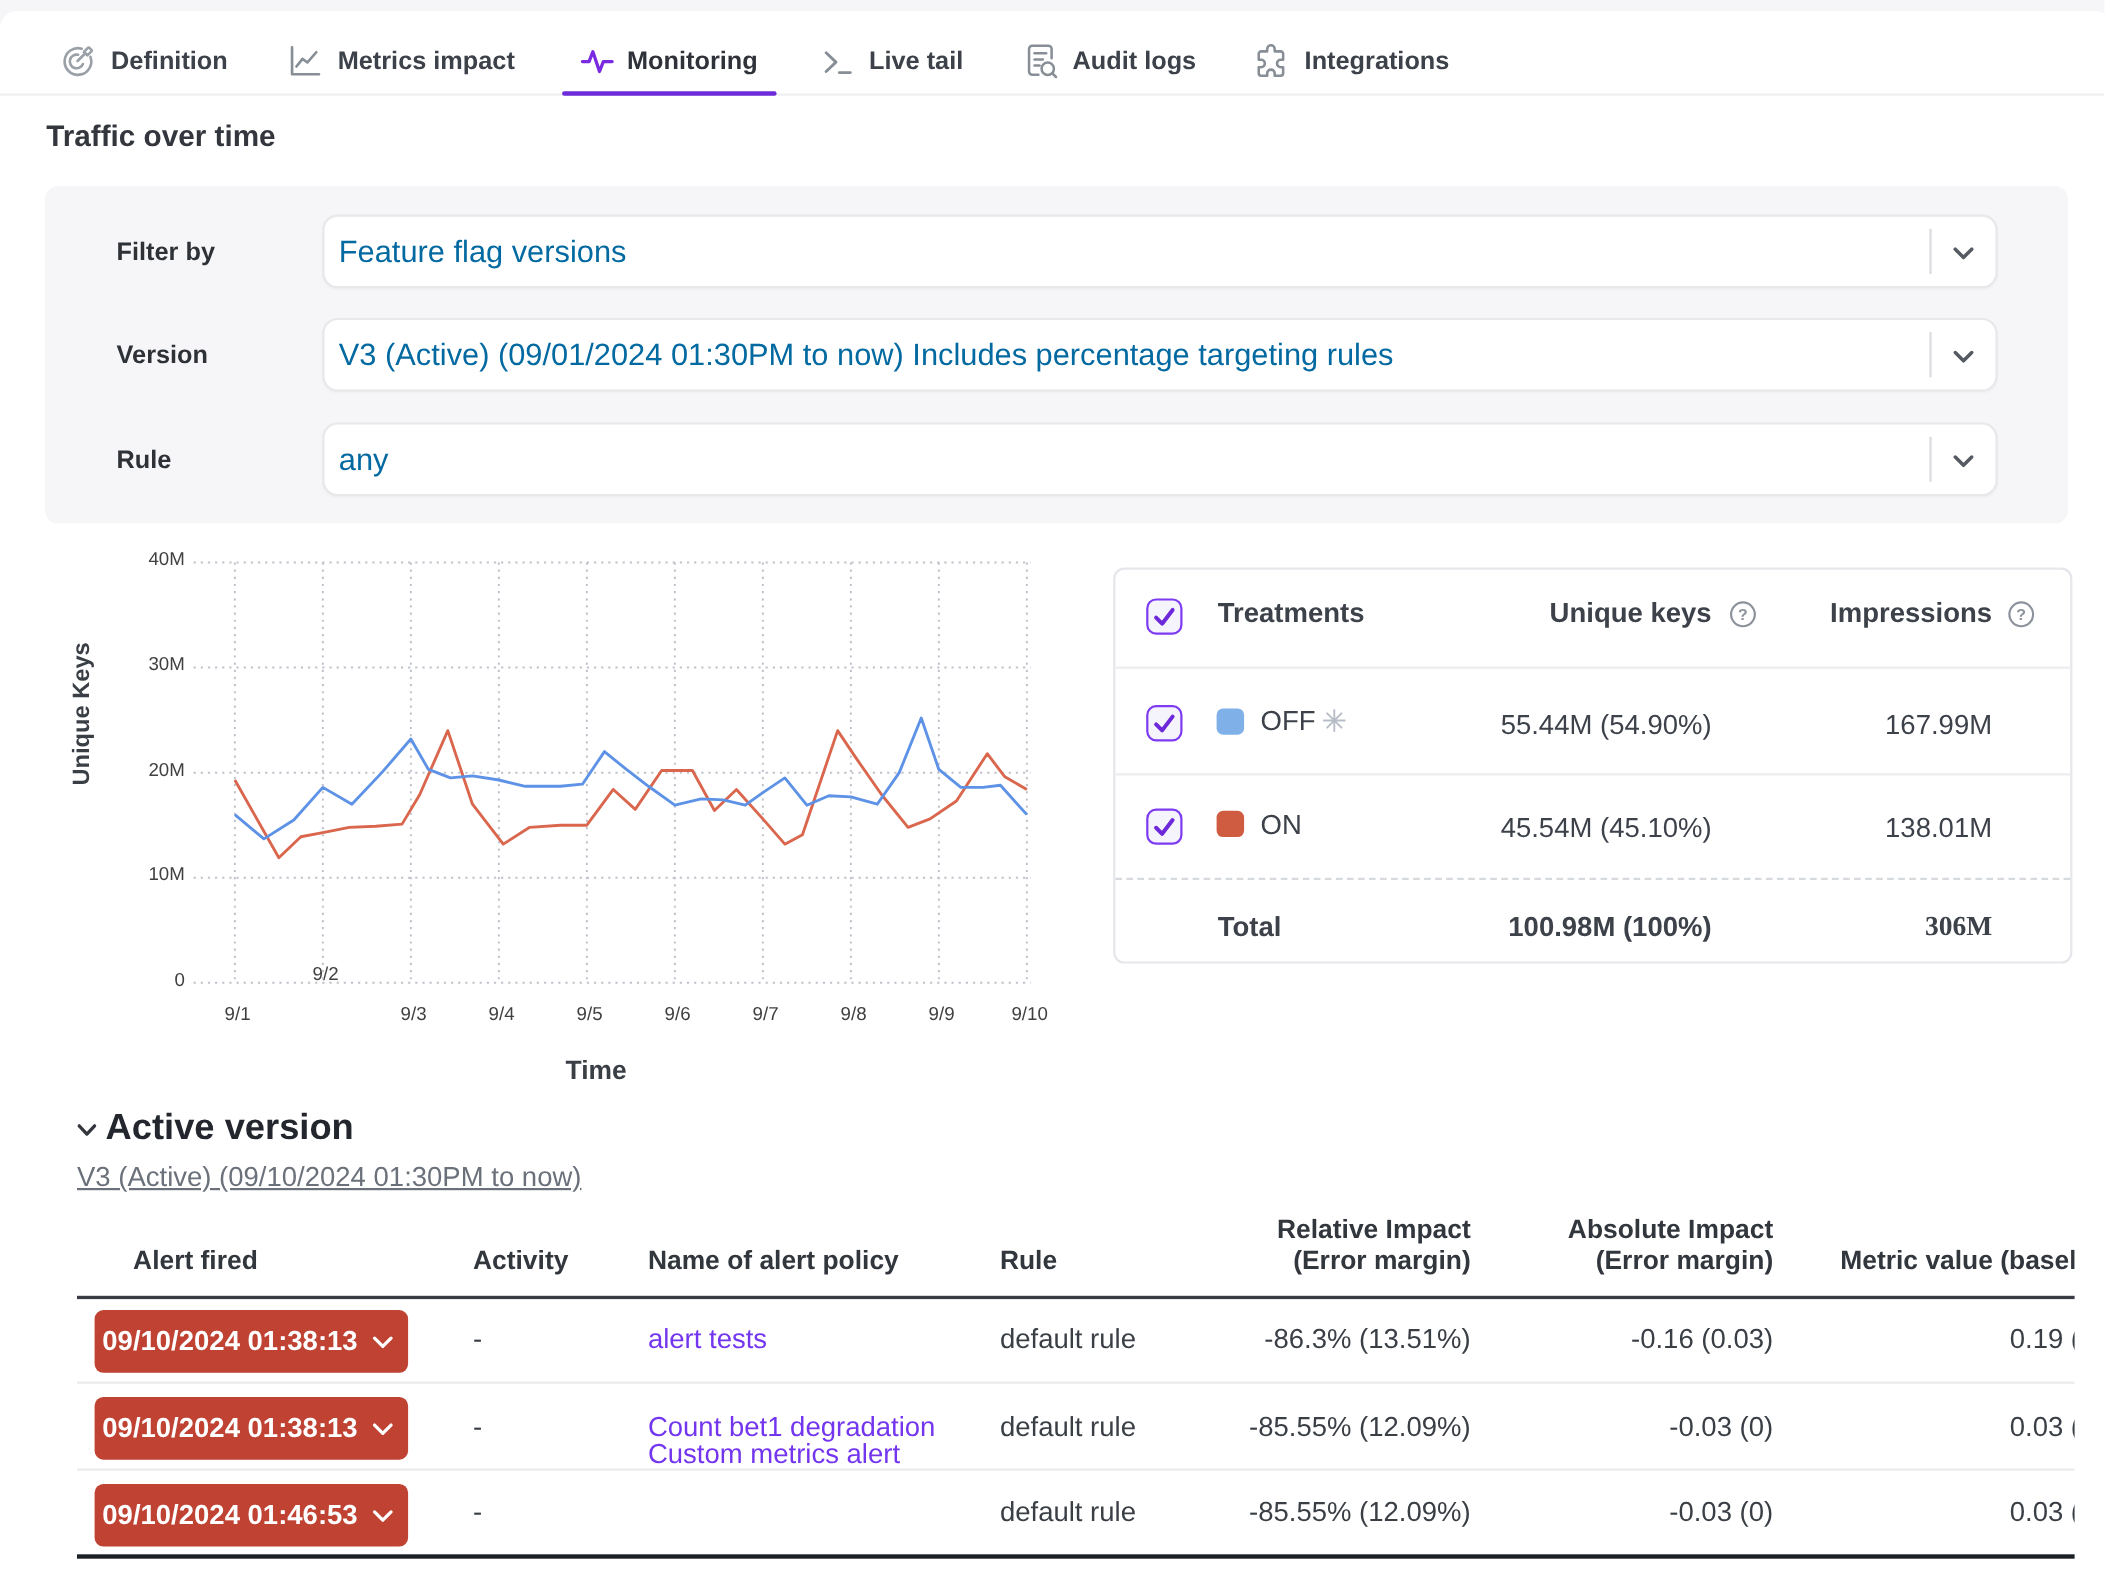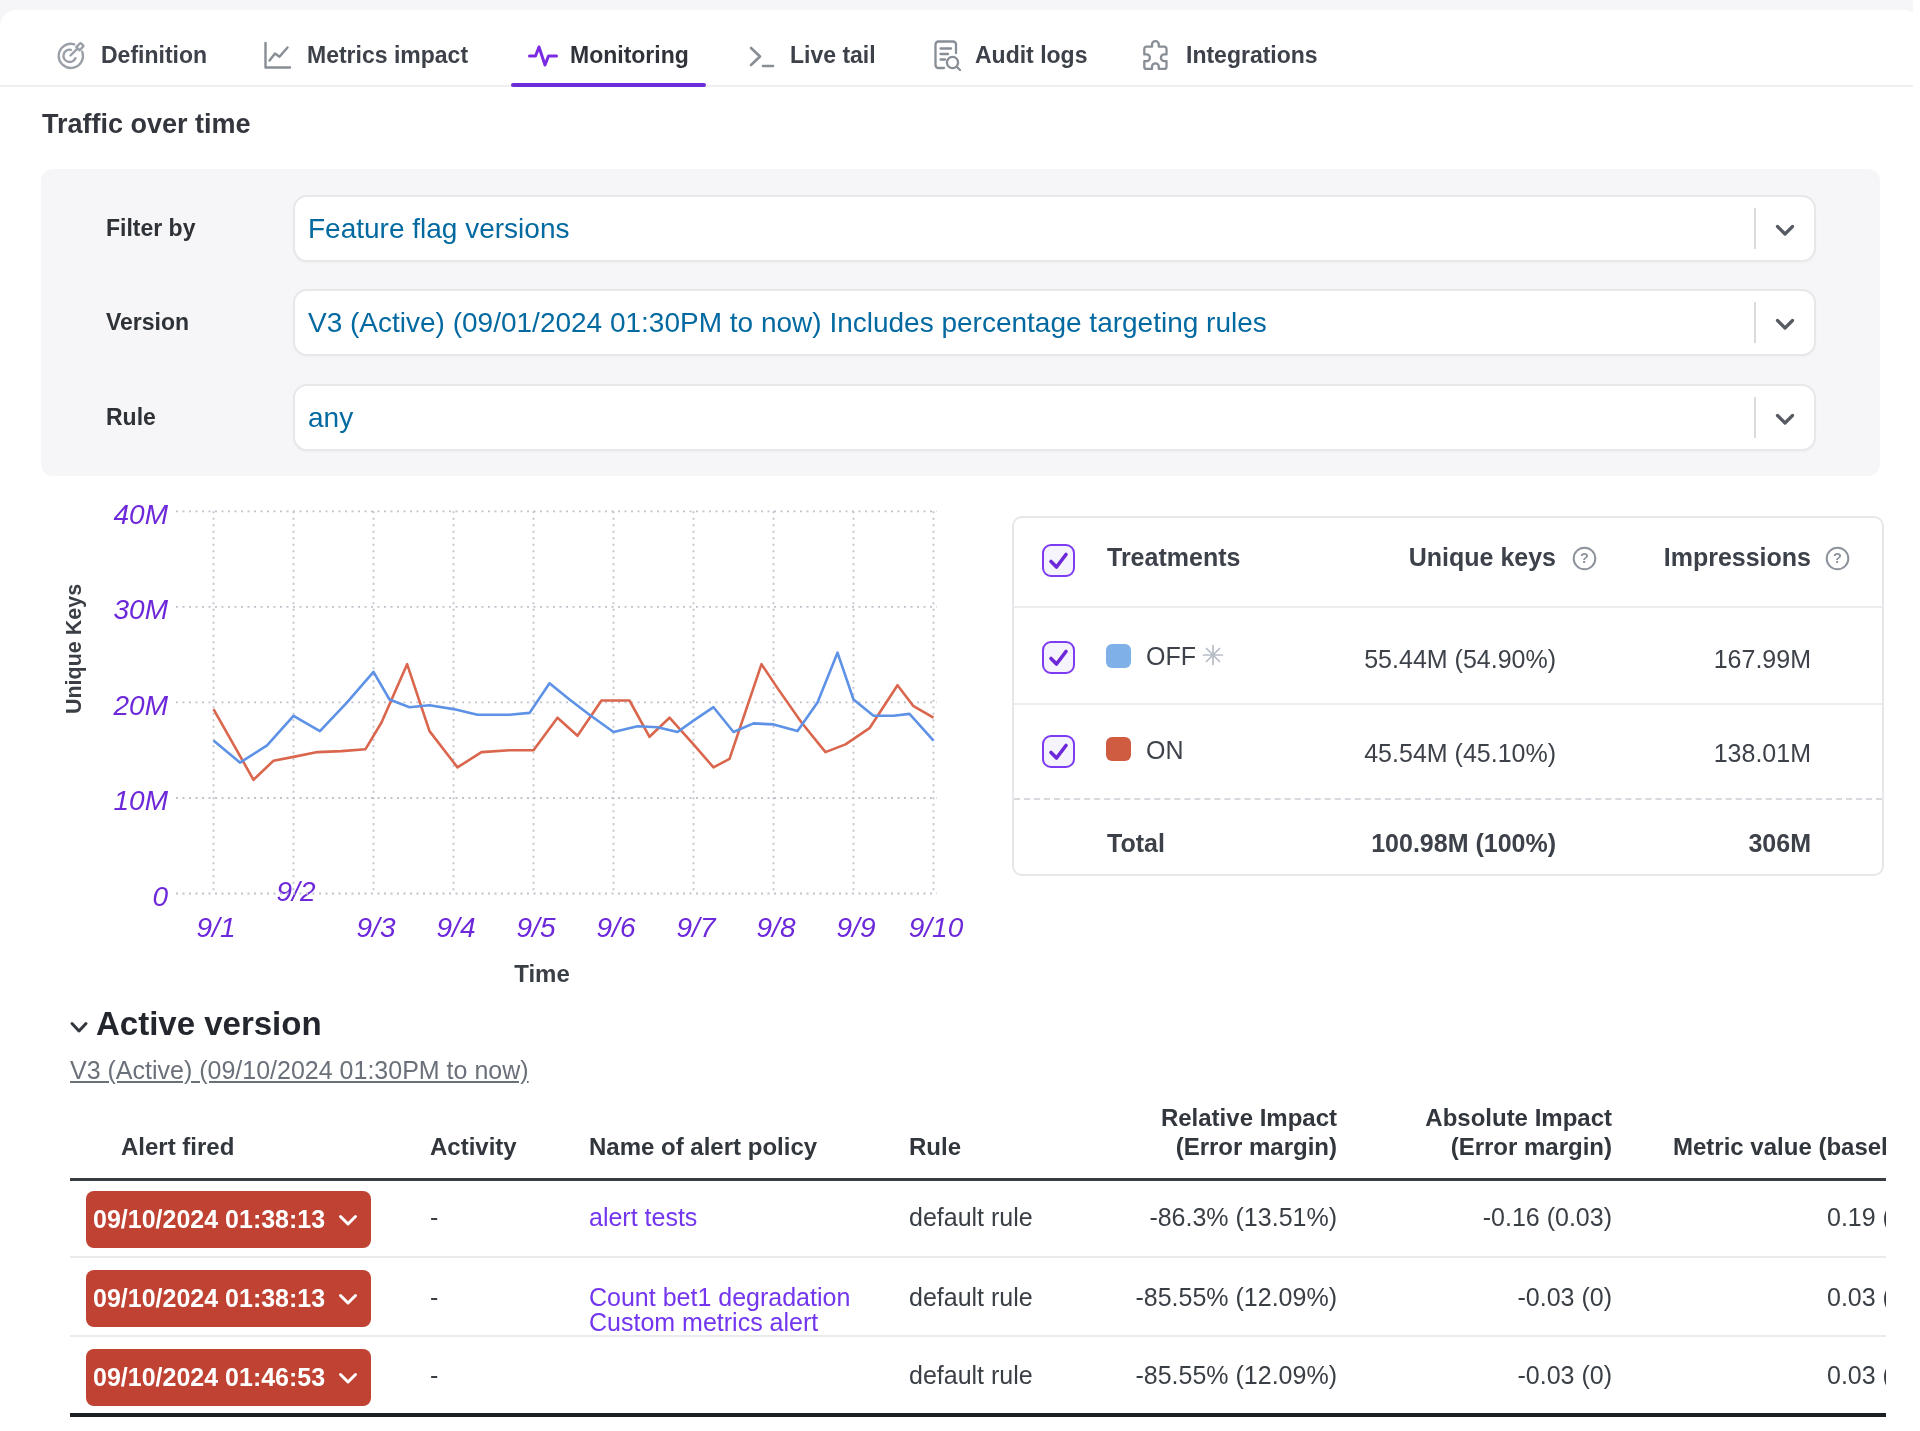--- a/index.html
+++ b/index.html
@@ -6,21 +6,21 @@
   html,body { width:1920px; height:1431px; overflow:hidden; }
   body { font-family:"Liberation Sans", sans-serif; background:#f6f6f8; }
   .abs { position:absolute; }
   #page { position:relative; width:1920px; height:1431px; }
   #card { position:absolute; left:0; top:10px; width:1920px; height:1421px; background:#ffffff; border-radius:16px 16px 0 0; }
   .tablabel { font-size:23px; font-weight:700; color:#3d424a; white-space:nowrap; }
   .cy { display:flex; align-items:center; }
   .selbox { position:absolute; left:293px; width:1523px; height:67px; background:#fff; border:2px solid #e7e8ea; border-radius:14px; box-shadow:0 1px 2px rgba(30,30,40,0.03); }
   .seltext { position:absolute; left:308px; font-size:28px; color:#0369a1; white-space:nowrap; }
   .lbl { position:absolute; left:106px; font-size:23px; font-weight:700; color:#2e3237; }
-  .tick { position:absolute; font-size:28px; color:#6d28d9;font-style:italic; }
+  .tick { position:absolute; font-size:17px; color:#404040; }
   .rgt { text-align:right; }
   .val { font-size:25px; color:#3d424a; white-space:nowrap; }
   .bold { font-weight:700; }
   .hdrcell { position:absolute; font-size:24px; font-weight:700; color:#32363d; white-space:nowrap; }
   .rowtxt { position:absolute; font-size:25px; color:#3a3f46; white-space:nowrap; }
   .link { color:#7336ee; }
   .badge { position:absolute; left:86px; width:285px; height:57px; background:#bf4233; border-radius:8px; color:#fff; font-size:25px; font-weight:700; display:flex; align-items:center; padding-left:7px; white-space:nowrap; }
 </style>
 </head>
 <body>
@@ -176,21 +176,21 @@
   <div class="abs val rgt" style="left:1256px; top:645px; width:300px;">55.44M (54.90%)</div>
   <div class="abs val rgt" style="left:1611px; top:645px; width:200px;">167.99M</div>
 
   <div class="abs" style="left:1106px; top:737px; width:25px; height:24px; border-radius:6px; background:#cf5c41;"></div>
   <div class="abs val" style="left:1146px; top:736px;">ON</div>
   <div class="abs val rgt" style="left:1256px; top:739px; width:300px;">45.54M (45.10%)</div>
   <div class="abs val rgt" style="left:1611px; top:739px; width:200px;">138.01M</div>
 
   <div class="abs val bold" style="left:1107px; top:829px;">Total</div>
   <div class="abs val bold rgt" style="left:1256px; top:829px; width:300px;">100.98M (100%)</div>
-  <div class="abs val bold rgt" style="left:1611px; top:829px; width:200px;">306M</div>
+  <div class="abs val bold rgt" style="left:1611px; top:829px; width:200px;font-family:Liberation Serif, serif;">306M</div>
 
   <svg class="abs" style="left:66px; top:1014px;" width="26" height="26" viewBox="0 0 26 26" fill="none" stroke="#33373d" stroke-width="3" stroke-linecap="round" stroke-linejoin="round">
       <path d="M6 9.5 L13 17 L20 9.5"></path>
     </svg>
   <div class="abs" style="left:96px; top:1005px; font-size:33px; font-weight:700; color:#23272d;">Active version</div>
   <div class="abs" style="left:70px; top:1056px; font-size:25px; color:#6b717a;text-decoration:underline;">V3 (Active) (09/10/2024 01:30PM to now)</div>
 
   <div class="hdrcell" style="left:88px; top:1133px;margin-left:33px;">Alert fired</div>
   <div class="hdrcell" style="left:430px; top:1133px;">Activity</div>
   <div class="hdrcell" style="left:589px; top:1133px;">Name of alert policy</div>

